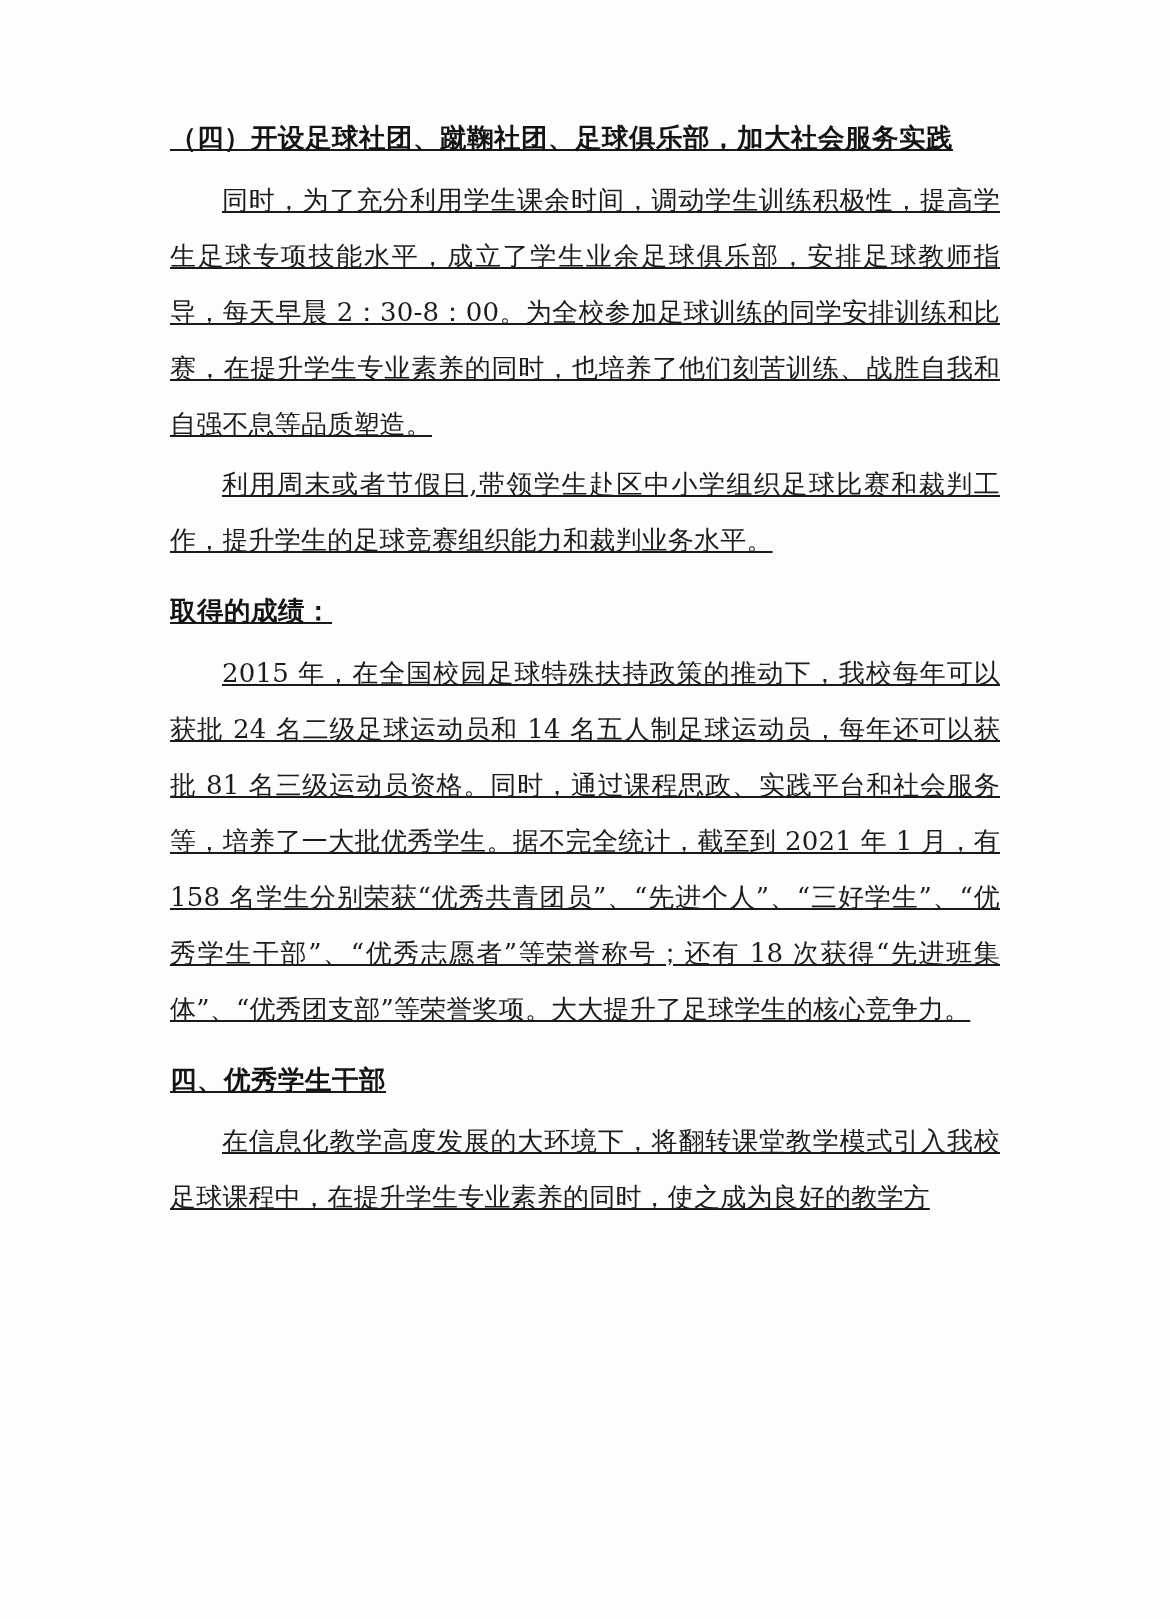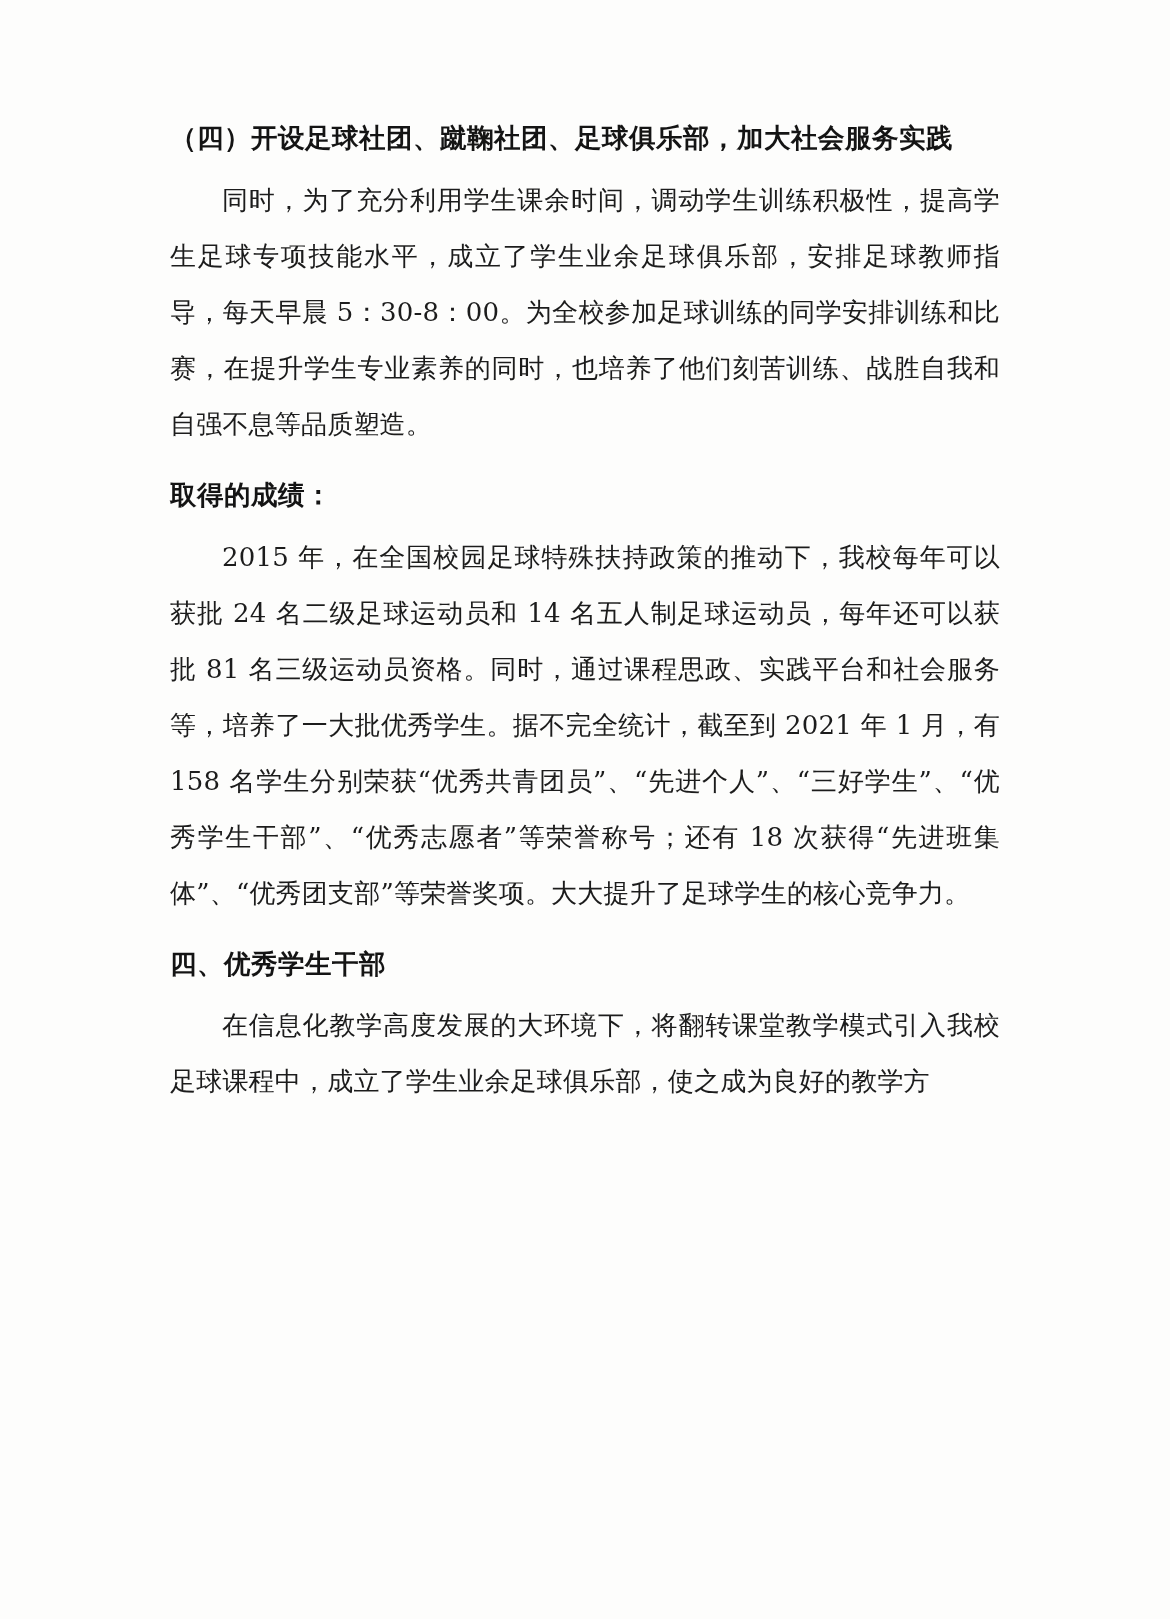--- a/index.html
+++ b/index.html
@@ -14,20 +14,21 @@
     color: #1a1a1a;
     overflow: hidden;
   }
   .page {
     position: relative;
     width: 1170px;
     height: 1619px;
     background: #fdfdfc;
     box-sizing: border-box;
     padding: 118px 170px 40px 170px;
+    text-decoration: underline;
   }
   .doc-body {
     width: 830px;
   }
   h2.heading {
     font-size: 26.5px;
     font-weight: bold;
     letter-spacing: 0.5px;
     margin: 0 0 14px 0;
     line-height: 1.5;
@@ -50,25 +51,26 @@
 </style>
 </head>
 <body>
 
 <div class="page">
   <div class="doc-body">
 
     <h2 class="heading">（四）开设足球社团、蹴鞠社团、足球俱乐部，加大社会服务实践</h2>
 
 
-    <p class="para">同时，为了充分利用学生课余时间，调动学生训练积极性，提高学生足球专项技能水平，成立了学生业余足球俱乐部，安排足球教师指导，每天早晨 5：30-8：00。为全校参加足球训练的同学安排训练和比赛，在提升学生专业素养的同时，也培养了他们刻苦训练、战胜自我和自强不息等品质塑造。</p>
+    <p class="para">同时，为了充分利用学生课余时间，调动学生训练积极性，提高学生足球专项技能水平，成立了学生业余足球俱乐部，安排足球教师指导，每天早晨 2：30-8：00。为全校参加足球训练的同学安排训练和比赛，在提升学生专业素养的同时，也培养了他们刻苦训练、战胜自我和自强不息等品质塑造。</p>
 
+    <p class="para">利用周末或者节假日,带领学生赴区中小学组织足球比赛和裁判工作，提升学生的足球竞赛组织能力和裁判业务水平。</p>
 
     <h2 class="heading sub">取得的成绩：</h2>
 
     <p class="para">2015 年，在全国校园足球特殊扶持政策的推动下，我校每年可以获批 24 名二级足球运动员和 14 名五人制足球运动员，每年还可以获批 81 名三级运动员资格。同时，通过课程思政、实践平台和社会服务等，培养了一大批优秀学生。据不完全统计，截至到 2021 年 1 月，有 158 名学生分别荣获“优秀共青团员”、“先进个人”、“三好学生”、“优秀学生干部”、“优秀志愿者”等荣誉称号；还有 18 次获得“先进班集体”、“优秀团支部”等荣誉奖项。大大提升了足球学生的核心竞争力。</p>
 
     <h2 class="heading sub">四、优秀学生干部</h2>
 
-    <p class="para">在信息化教学高度发展的大环境下，将翻转课堂教学模式引入我校足球课程中，成立了学生业余足球俱乐部，使之成为良好的教学方</p>
+    <p class="para">在信息化教学高度发展的大环境下，将翻转课堂教学模式引入我校足球课程中，在提升学生专业素养的同时，使之成为良好的教学方</p>
 
   </div>
 </div>
 
 </body></html>

